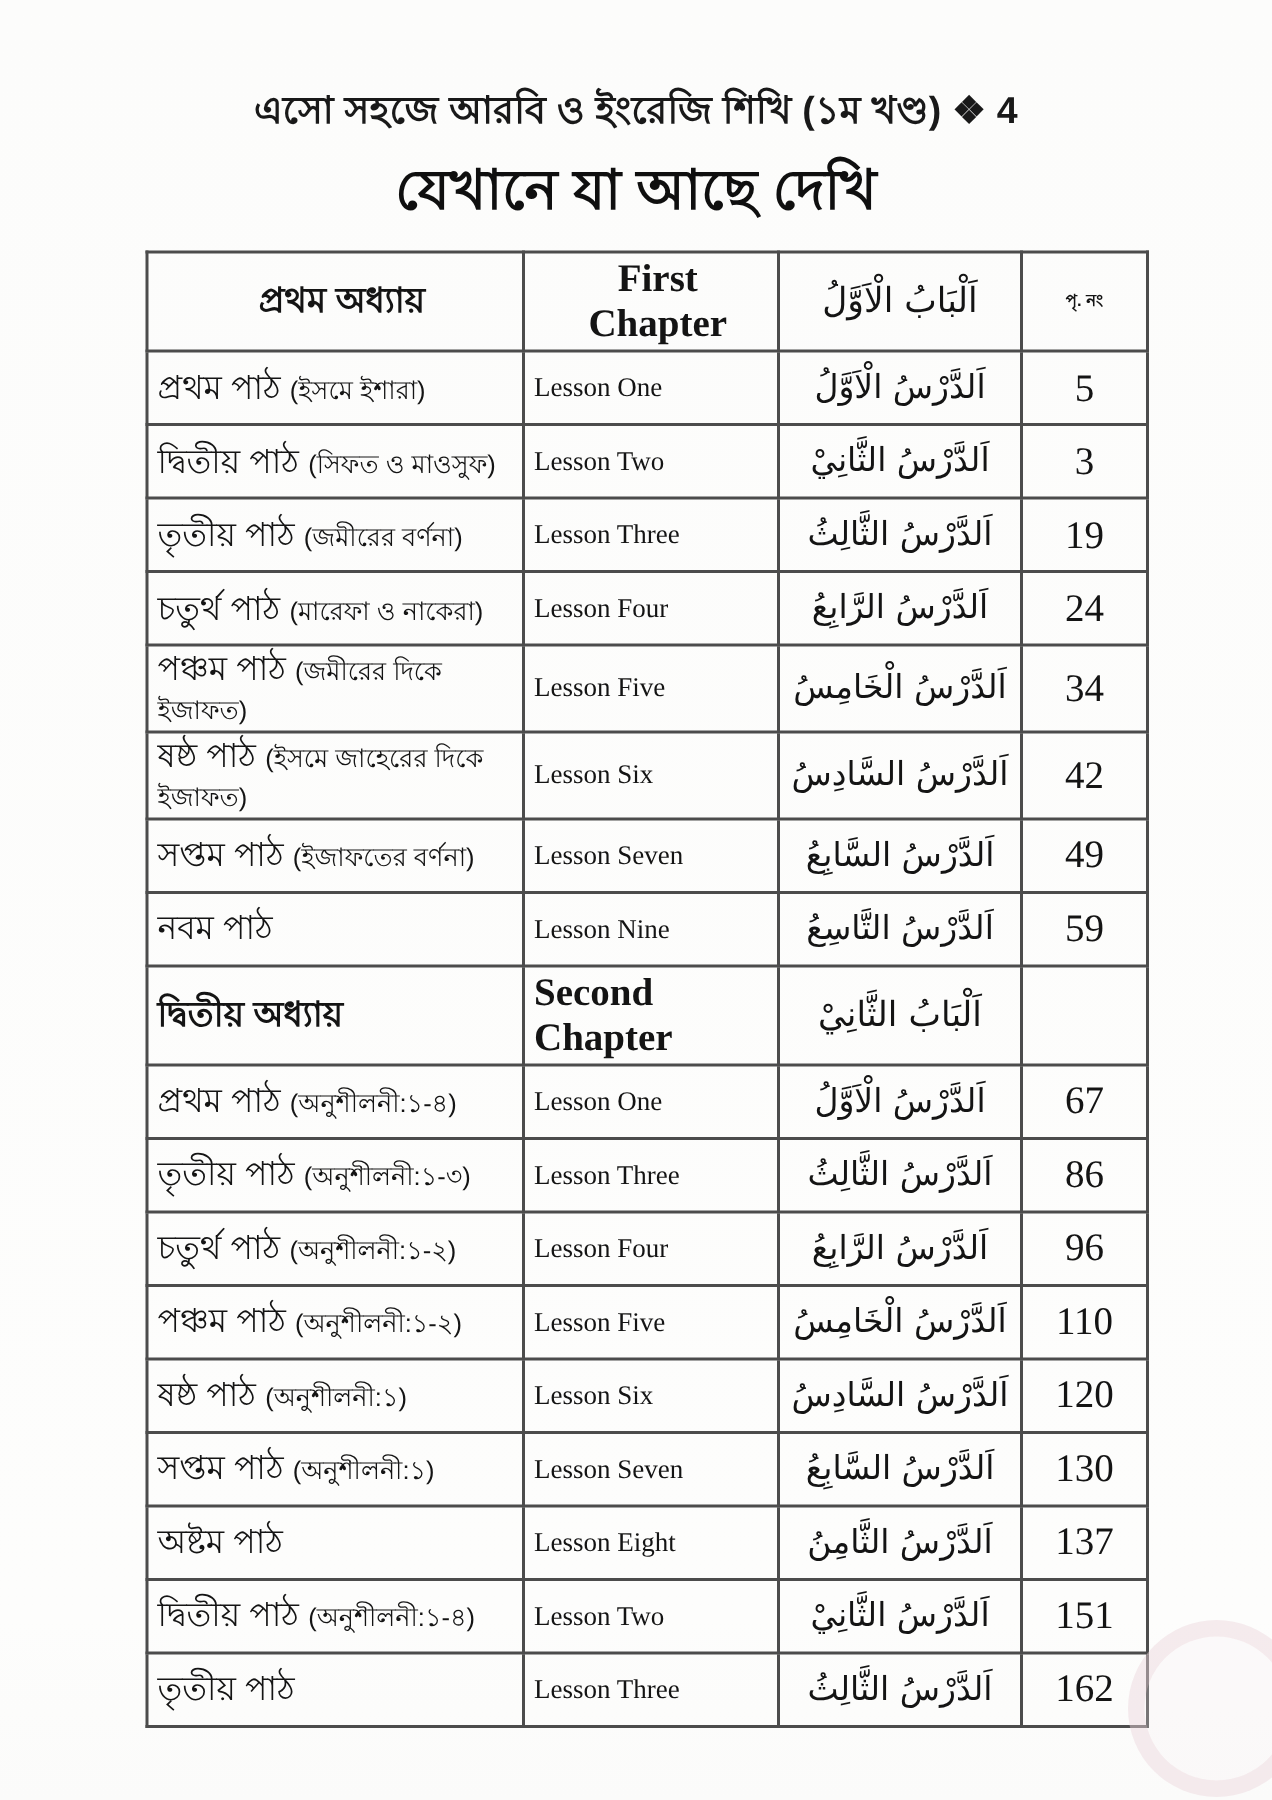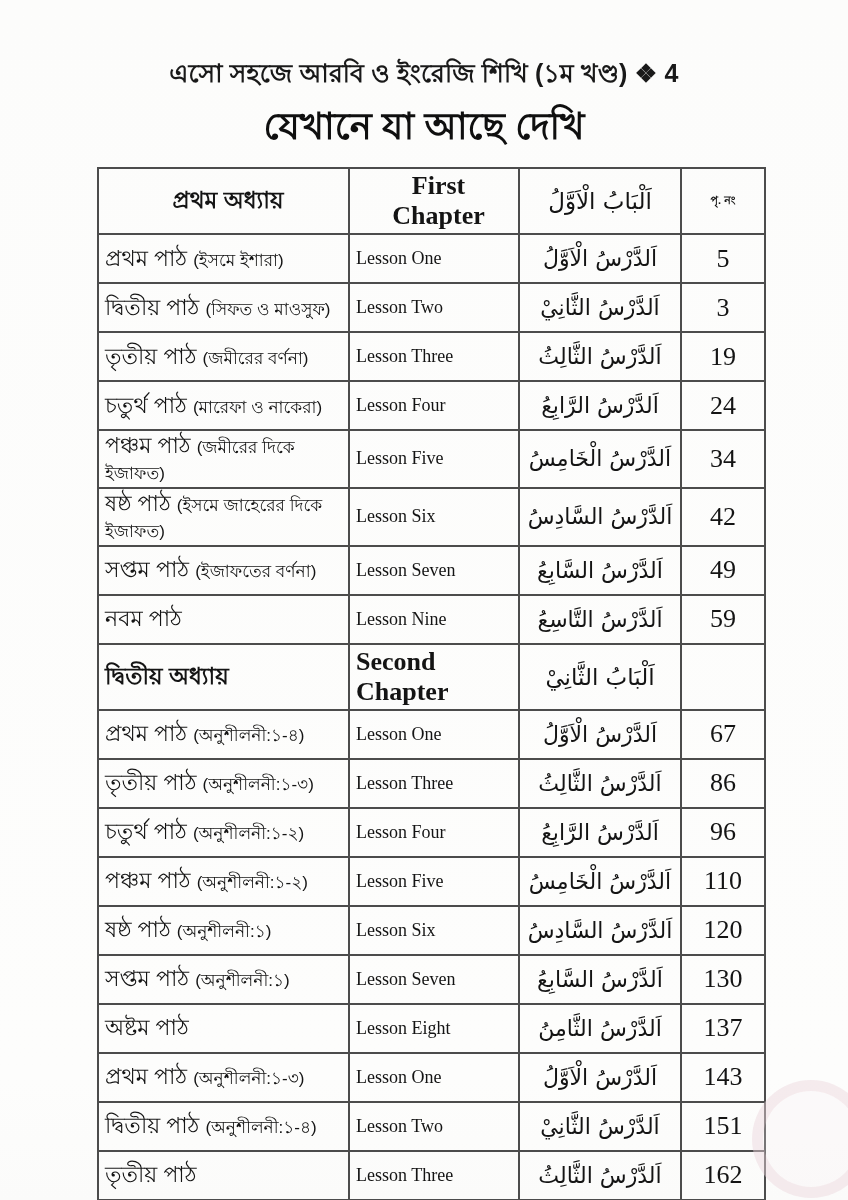--- a/index.html
+++ b/index.html
@@ -166,26 +166,20 @@
           <td class="ar">اَلدَّرْسُ السَّابِعُ</td>
           <td class="pg">130</td>
         </tr>
         <tr class="lesson-row">
           <td class="bn"><span class="">অষ্টম পাঠ</span></td>
           <td class="en">Lesson Eight</td>
           <td class="ar">اَلدَّرْسُ الثَّامِنُ</td>
           <td class="pg">137</td>
         </tr>
         <tr class="lesson-row">
-          <td class="bn"><span class="">প্রথম পাঠ</span> <span class="note">(অনুশীলনী:১-৩)</span></td>
-          <td class="en">Lesson One</td>
-          <td class="ar">اَلدَّرْسُ الْاَوَّلُ</td>
-          <td class="pg">143</td>
-        </tr>
-        <tr class="lesson-row">
           <td class="bn"><span class="">দ্বিতীয় পাঠ</span> <span class="note">(অনুশীলনী:১-৪)</span></td>
           <td class="en">Lesson Two</td>
           <td class="ar">اَلدَّرْسُ الثَّانِيْ</td>
           <td class="pg">151</td>
         </tr>
         <tr class="lesson-row">
           <td class="bn"><span class="">তৃতীয় পাঠ</span></td>
           <td class="en">Lesson Three</td>
           <td class="ar">اَلدَّرْسُ الثَّالِثُ</td>
           <td class="pg">162</td>

